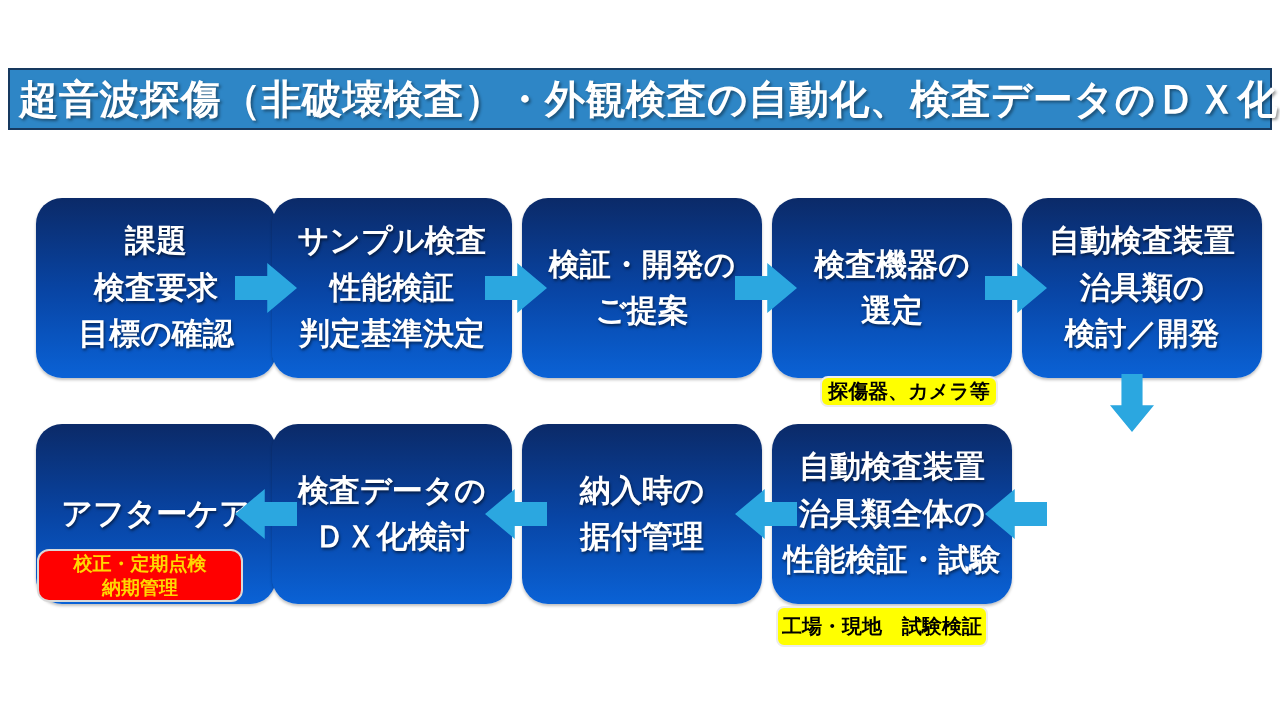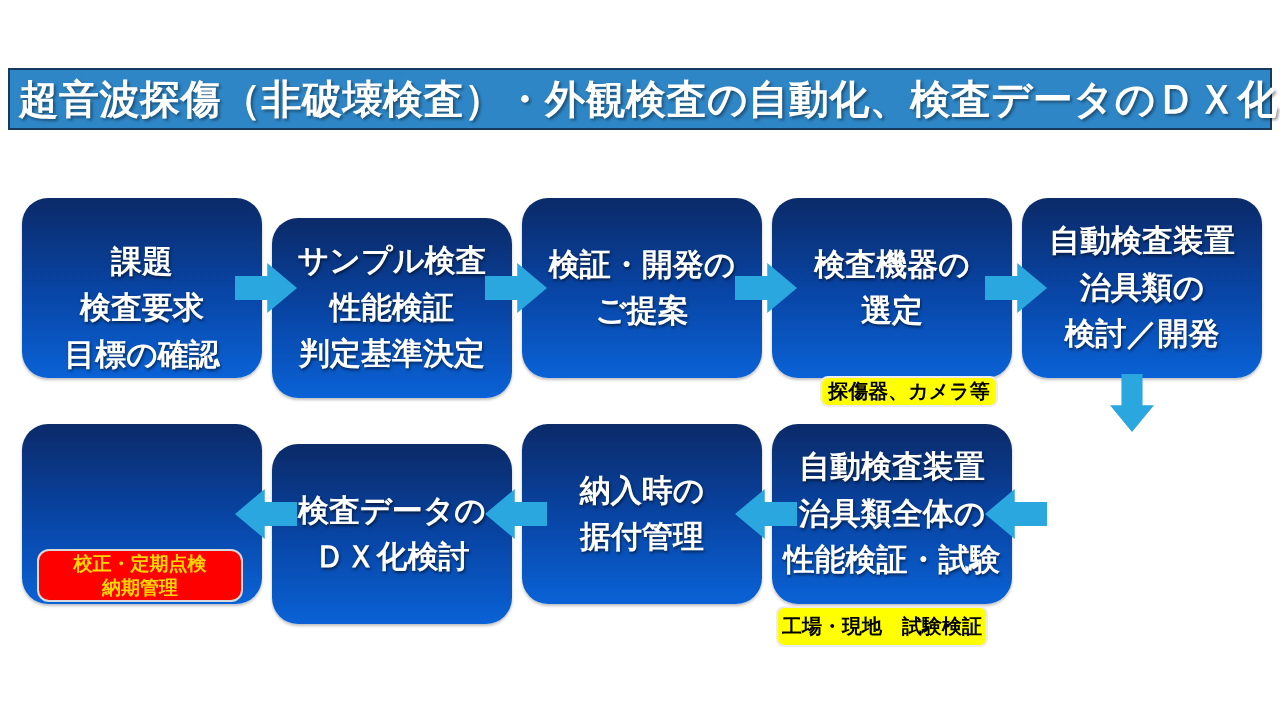--- a/index.html
+++ b/index.html
@@ -21,21 +21,21 @@
 
   
   .box {
     position:absolute; width:240px; height:180px; border-radius:26px;
     background:linear-gradient(180deg,#0B2A68 0%,#0845A5 52%,#0A62D6 100%);
     display:flex; align-items:center; justify-content:center; text-align:center;
     box-shadow:0 2px 3px rgba(0,0,0,0.25); z-index:1;
   }
   .row1 { top:198px; }
   .row2 { top:424px; }
-  .c1 { left:22px;align-items:flex-end; } .c2 { left:272px;margin-top:20px; } .c3 { left:522px; } .c4 { left:772px; } .c5 { left:1022px; }
+  .c1 { left:36px; } .c2 { left:272px; } .c3 { left:522px; } .c4 { left:772px; } .c5 { left:1022px; }
   .box-text {
     color:#ffffff; font-weight:bold; font-size:31px; line-height:1.5;
     white-space:pre-line; text-shadow:1px 2px 3px rgba(0,0,0,0.55);
   }
 
   
   .arrow { position:absolute; background:#2BA7E0; z-index:3; }
   .arrow-right {
     width:62px; height:50px;
     clip-path:polygon(0 26%, 52% 26%, 52% 0, 100% 50%, 52% 100%, 52% 74%, 0 74%);

